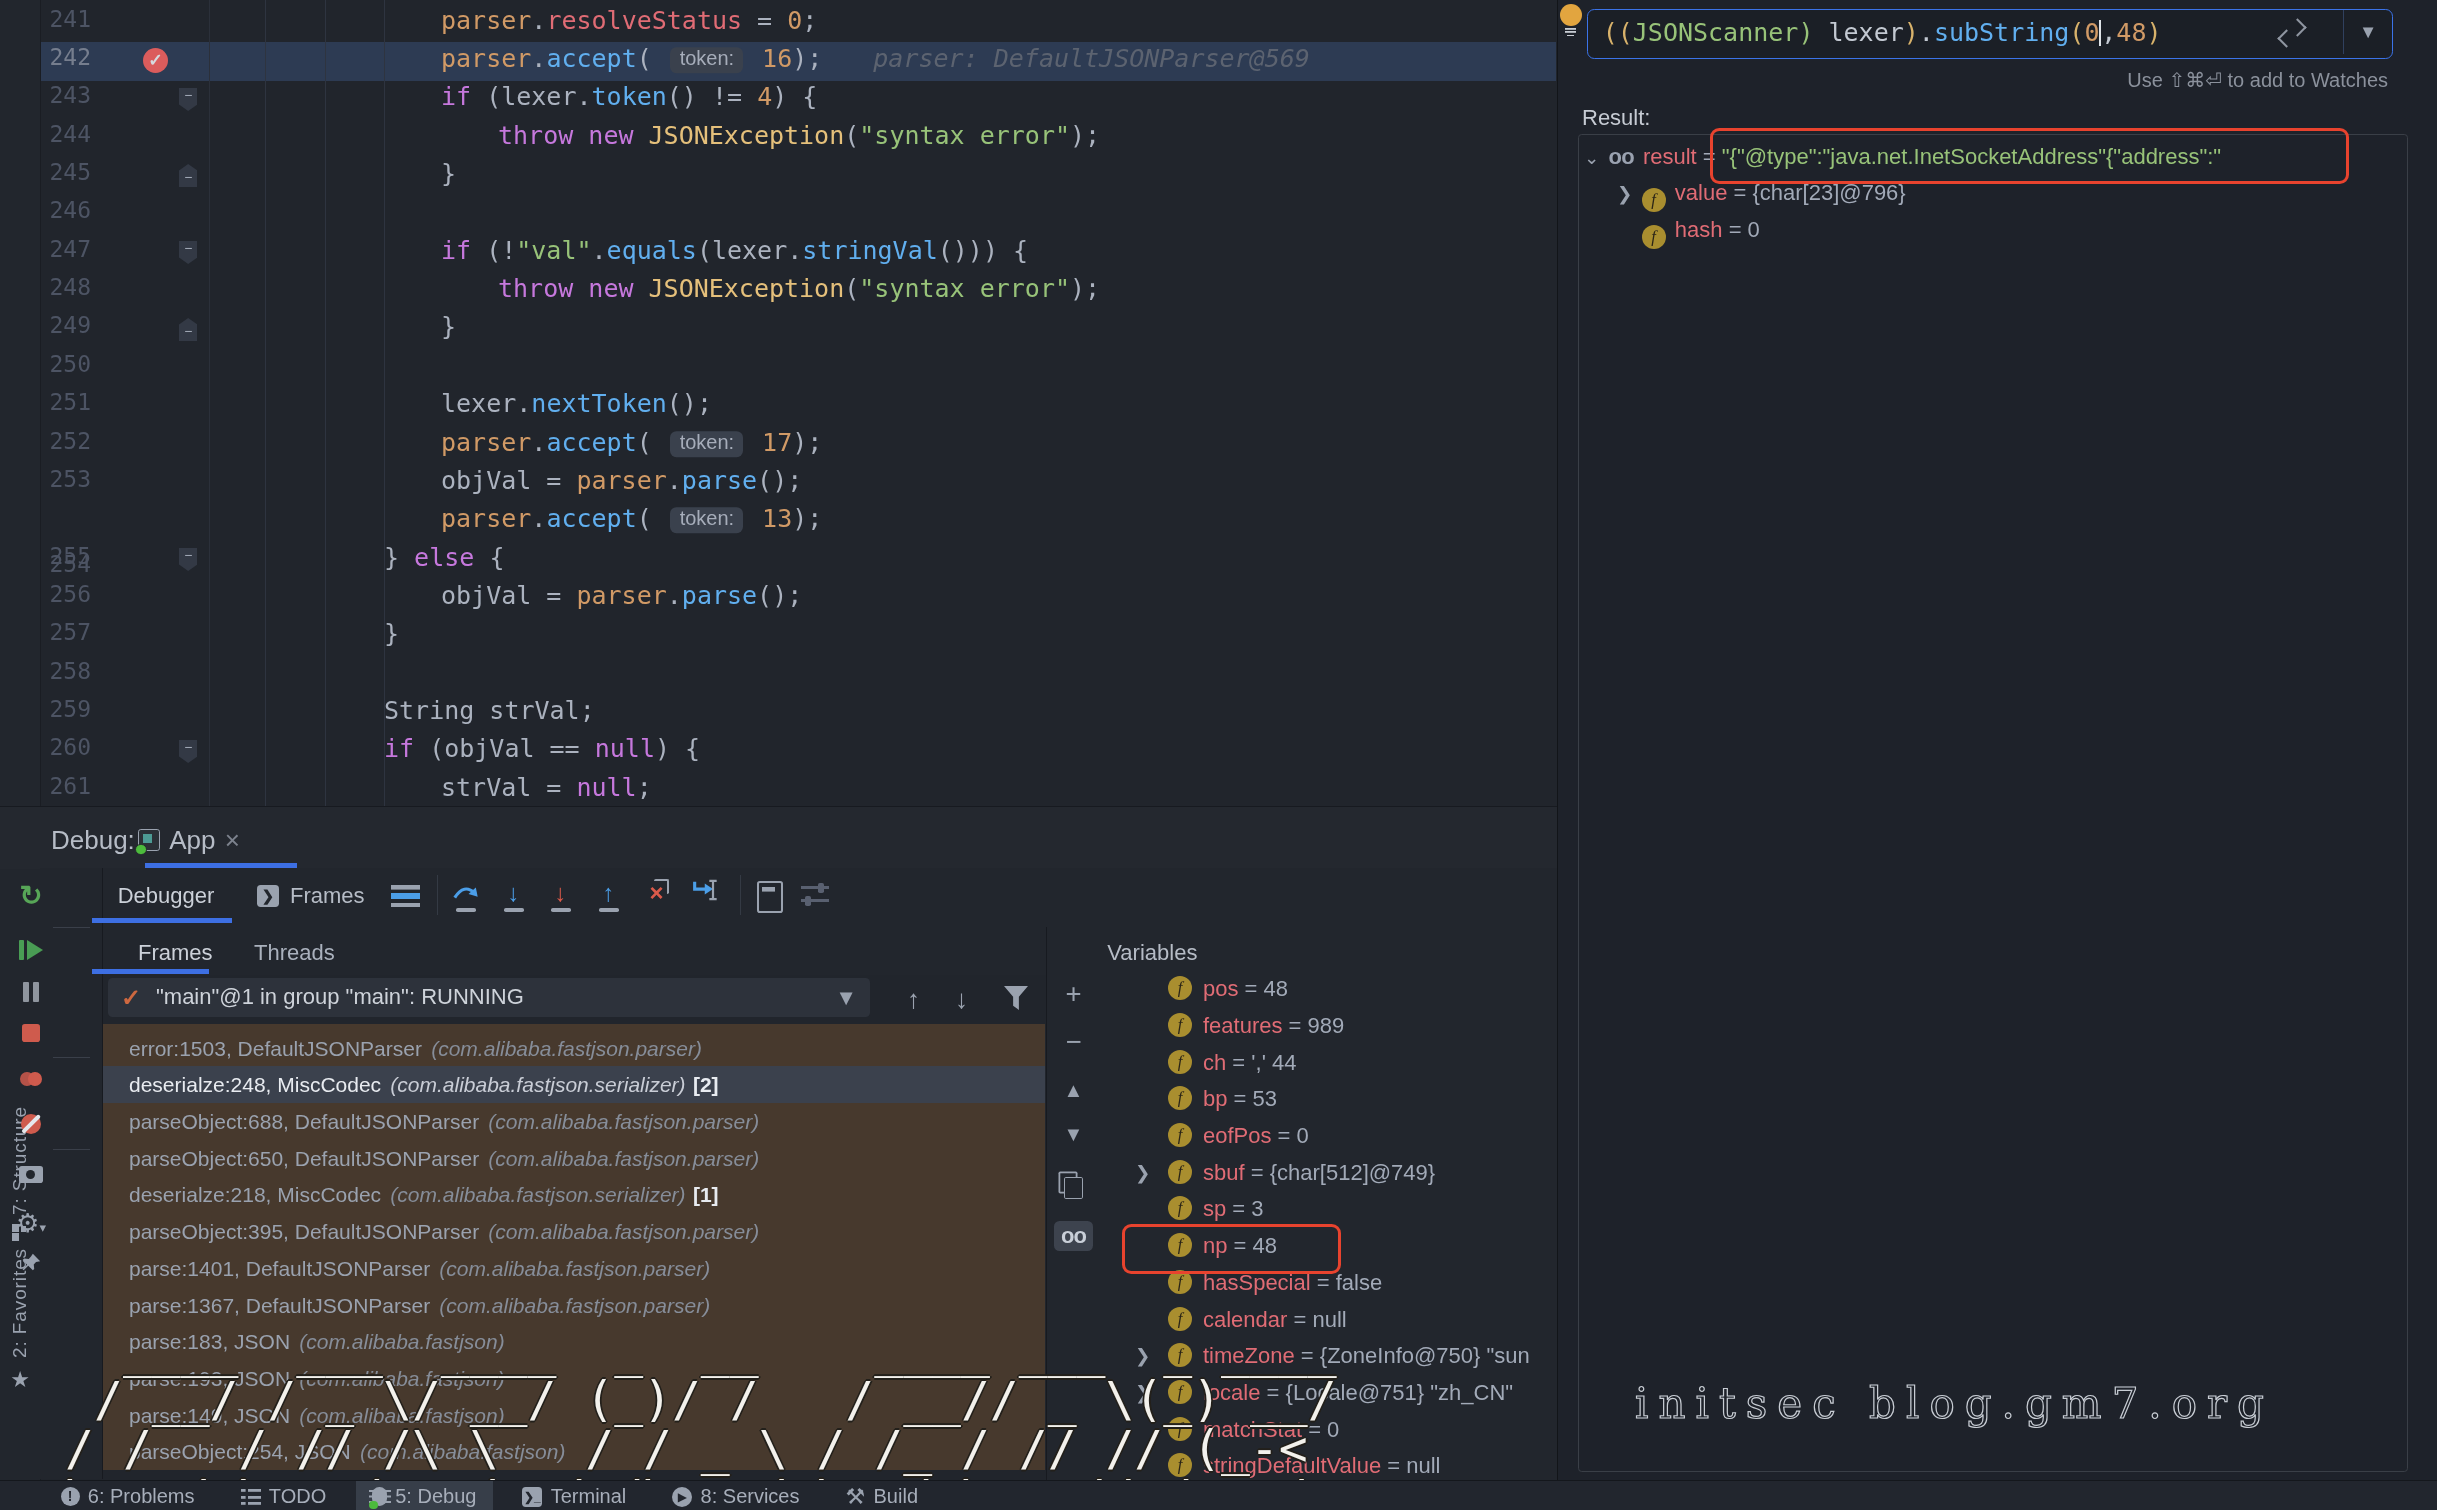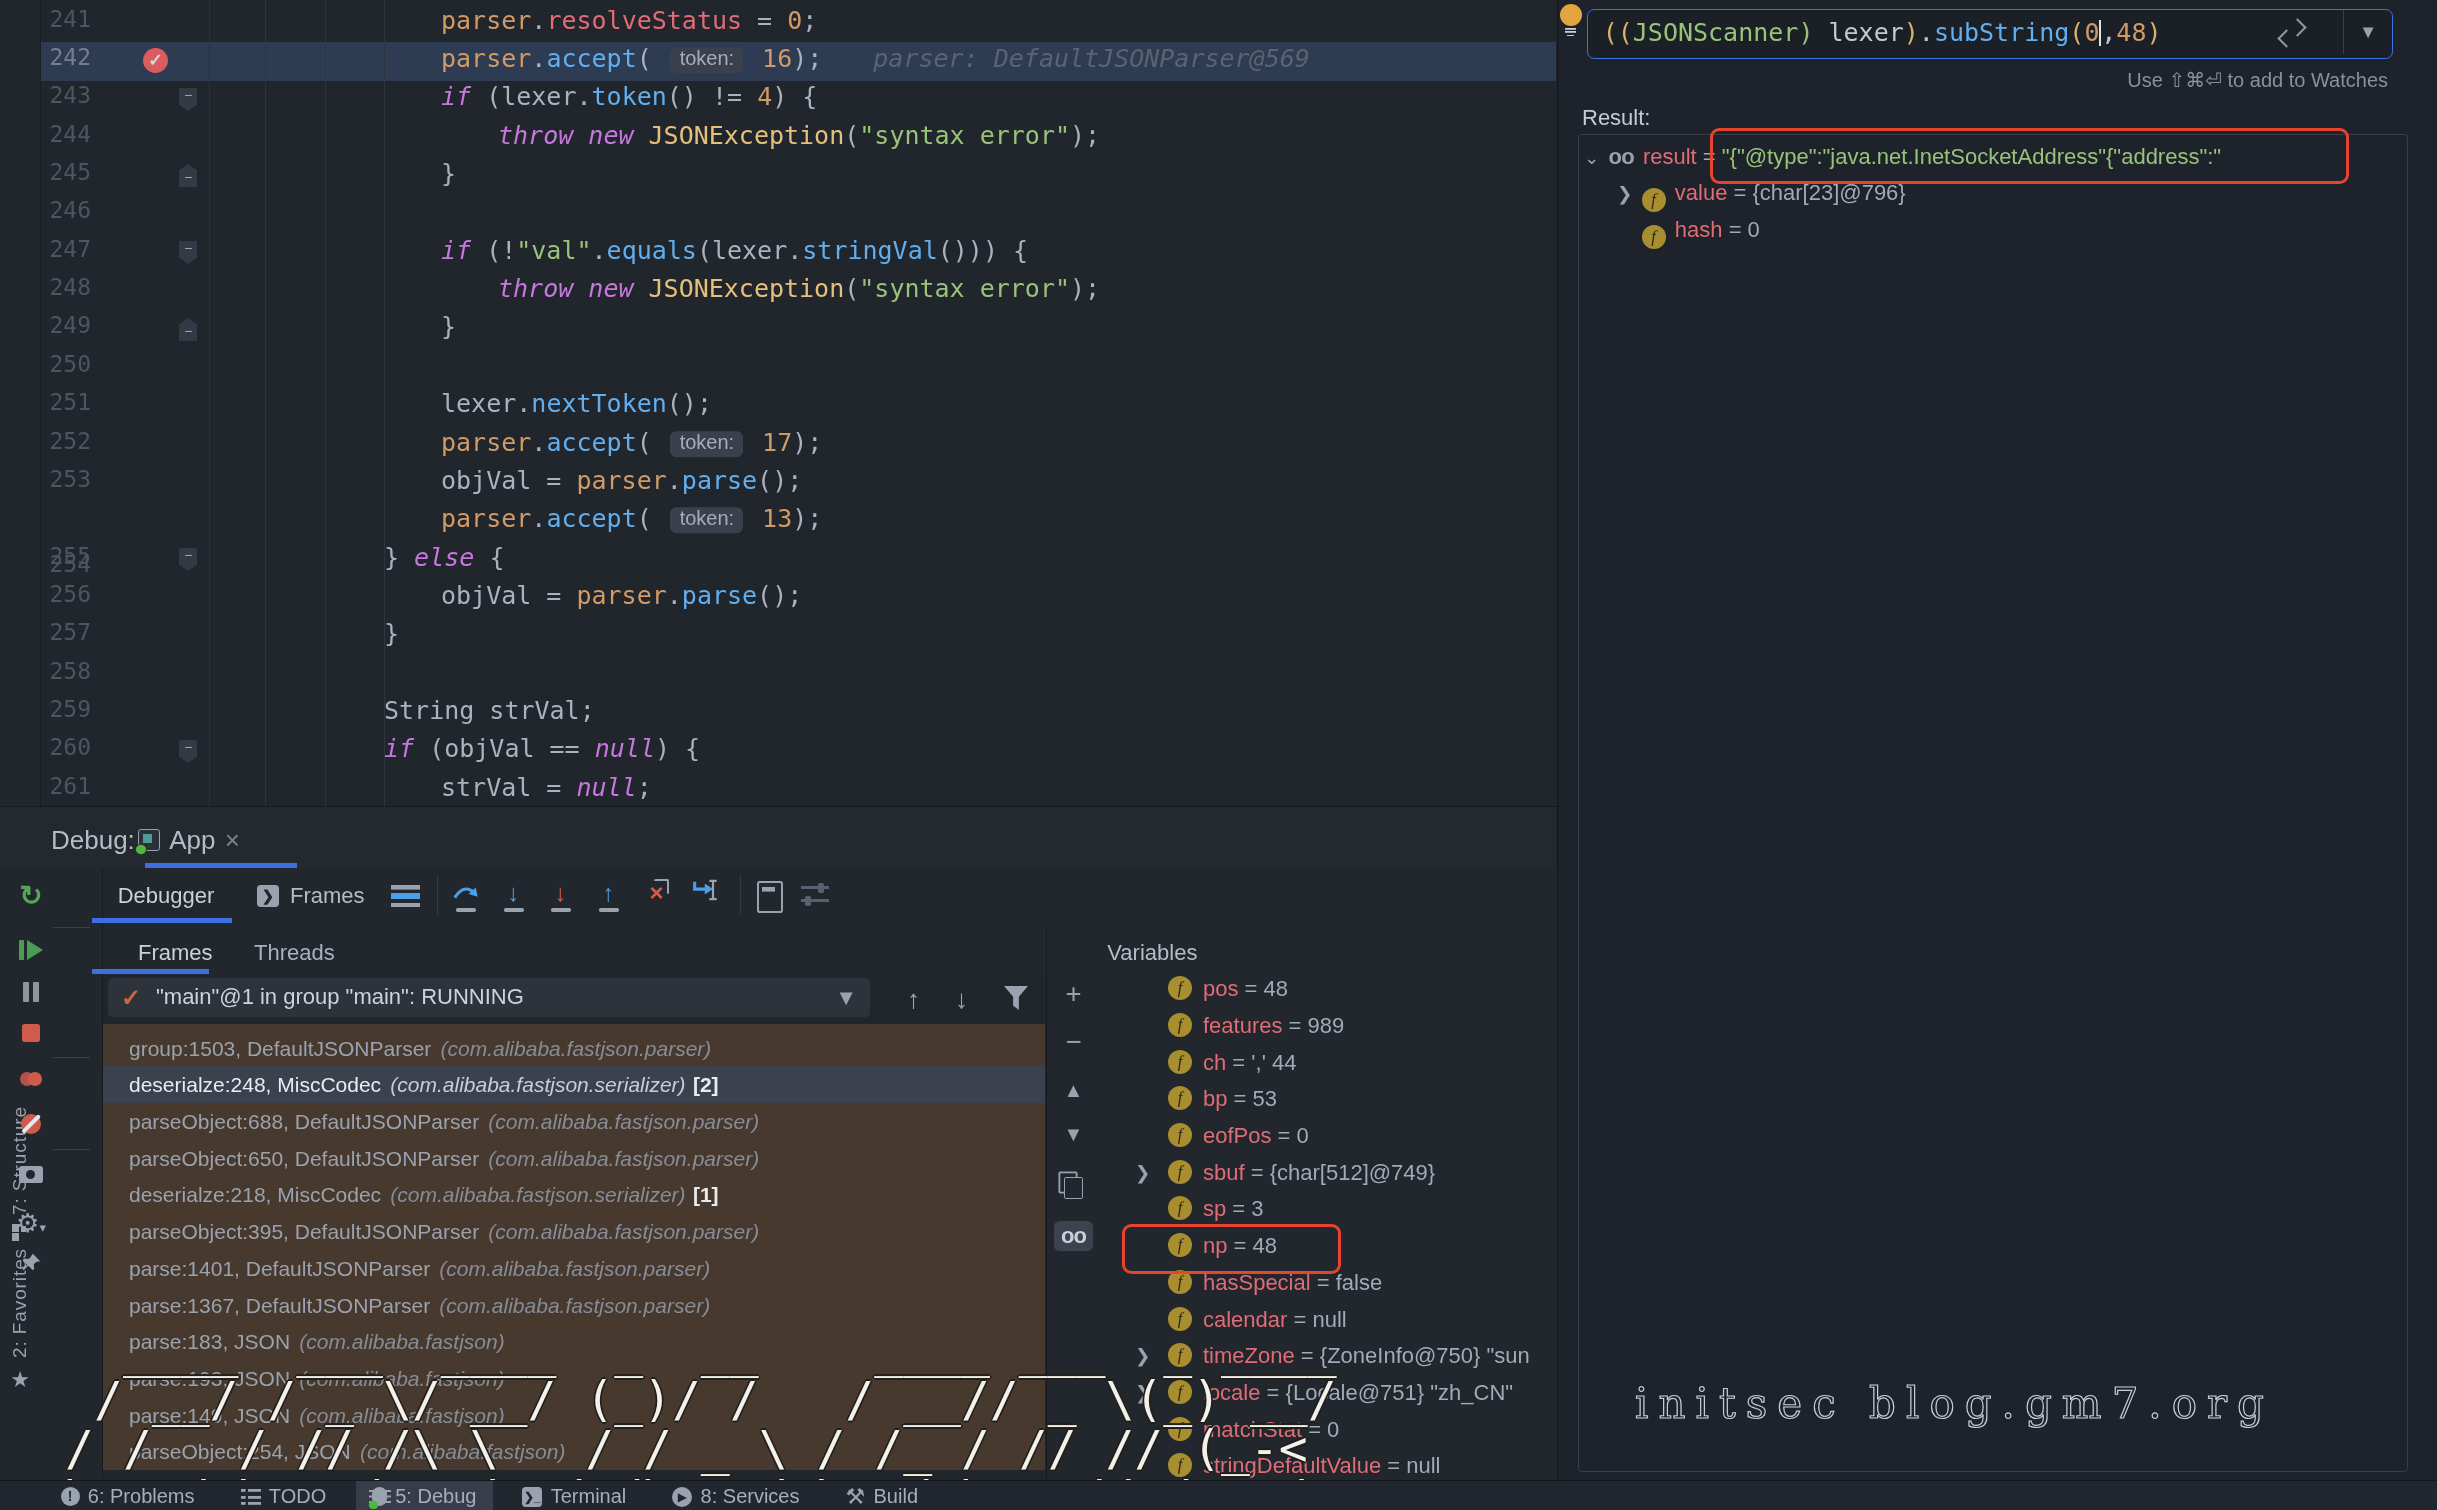--- a/index.html
+++ b/index.html
@@ -15,21 +15,21 @@
   .sq-icon i{position:absolute;background:#9aa2af;}
   .star{color:#9aa2af;font-size:22px;}
 
   
   .editor{left:40px;top:0;width:1516px;height:806px;background:#21252c;overflow:hidden;}
   .execline{position:absolute;left:0;width:1516px;height:39px;background:#2d3b53;}
   .gutternum{position:absolute;left:0;width:51px;text-align:right;font:23px "DejaVu Sans Mono",monospace;color:#4d5464;}
   .guide{position:absolute;top:0;height:806px;width:0.9px;background:#2e3440;}
   .codeline{position:absolute;white-space:pre;font:25px "DejaVu Sans Mono",monospace;color:#abb2bf;}
   .seg-v{color:#d19a66;} .seg-f{color:#e06c75;} .seg-m{color:#61afef;}
-  .seg-k{color:#c678dd;font-style:italic;} .seg-c{color:#e5c07b;}
+  .seg-k{color:#c678dd;} .seg-c{color:#e5c07b;}
   .seg-s{color:#98c379;} .seg-n{color:#d19a66;} .seg-p{color:#abb2bf;}
   .chip{display:inline-block;background:#3a414d;border-radius:6.4px;padding:0 9.2px 2.8px;margin:0 3.7px;
         font:20px "Liberation Sans",sans-serif;color:#a6adba;transform:translateY(-1.8px);}
   .hintseg{color:#5c6370;font-style:italic;margin-left:51px;}
   .bpicon{position:absolute;left:103px;width:25px;height:25px;border-radius:50%;background:#db5c5c;
           color:#d6dade;font-size:17.4px;line-height:25px;text-align:center;font-weight:bold;}
   .fold{position:absolute;left:139px;width:18.4px;height:23px;background:#333945;color:#a6adba;
         font-size:13.8px;line-height:16.5px;text-align:center;}
   .fold.open{clip-path:polygon(50% 100%,0 72%,0 0,100% 0,100% 72%);}
   .fold.close{clip-path:polygon(50% 0,100% 28%,100% 100%,0 100%,0 28%);line-height:27.5px;}
@@ -312,21 +312,21 @@
     <span class="chk">✓</span>
     <span class="lbl">"main"@1 in group "main": RUNNING</span>
     <span class="dd">▼</span>
   </div>
   <div class="abs miniic" style="left:907px;">↑</div>
   <div class="abs miniic" style="left:955px;">↓</div>
   <div class="abs funnel" style="left:1004px;"></div>
 
   <div class="abs frameslist">
       <div id="frames-layer">
-        <div class="framerow" style="top:5.5px"><span>group:1503, DefaultJSONParser</span><span class="pkg">(com.alibaba.fastjson.parser)</span></div>
+        <div class="framerow" style="top:5.5px"><span>error:1503, DefaultJSONParser</span><span class="pkg">(com.alibaba.fastjson.parser)</span></div>
         <div class="framerow sel" style="top:42px"><span>deserialze:248, MiscCodec</span><span class="pkg">(com.alibaba.fastjson.serializer)</span><span class="badge">[2]</span></div>
         <div class="framerow" style="top:79px"><span>parseObject:688, DefaultJSONParser</span><span class="pkg">(com.alibaba.fastjson.parser)</span></div>
         <div class="framerow" style="top:116px"><span>parseObject:650, DefaultJSONParser</span><span class="pkg">(com.alibaba.fastjson.parser)</span></div>
         <div class="framerow" style="top:152px"><span>deserialze:218, MiscCodec</span><span class="pkg">(com.alibaba.fastjson.serializer)</span><span class="badge">[1]</span></div>
         <div class="framerow" style="top:189px"><span>parseObject:395, DefaultJSONParser</span><span class="pkg">(com.alibaba.fastjson.parser)</span></div>
         <div class="framerow" style="top:226px"><span>parse:1401, DefaultJSONParser</span><span class="pkg">(com.alibaba.fastjson.parser)</span></div>
         <div class="framerow" style="top:263px"><span>parse:1367, DefaultJSONParser</span><span class="pkg">(com.alibaba.fastjson.parser)</span></div>
         <div class="framerow" style="top:299px"><span>parse:183, JSON</span><span class="pkg">(com.alibaba.fastjson)</span></div>
         <div class="framerow" style="top:336px"><span>parse:193, JSON</span><span class="pkg">(com.alibaba.fastjson)</span></div>
         <div class="framerow" style="top:373px"><span>parse:149, JSON</span><span class="pkg">(com.alibaba.fastjson)</span></div>

